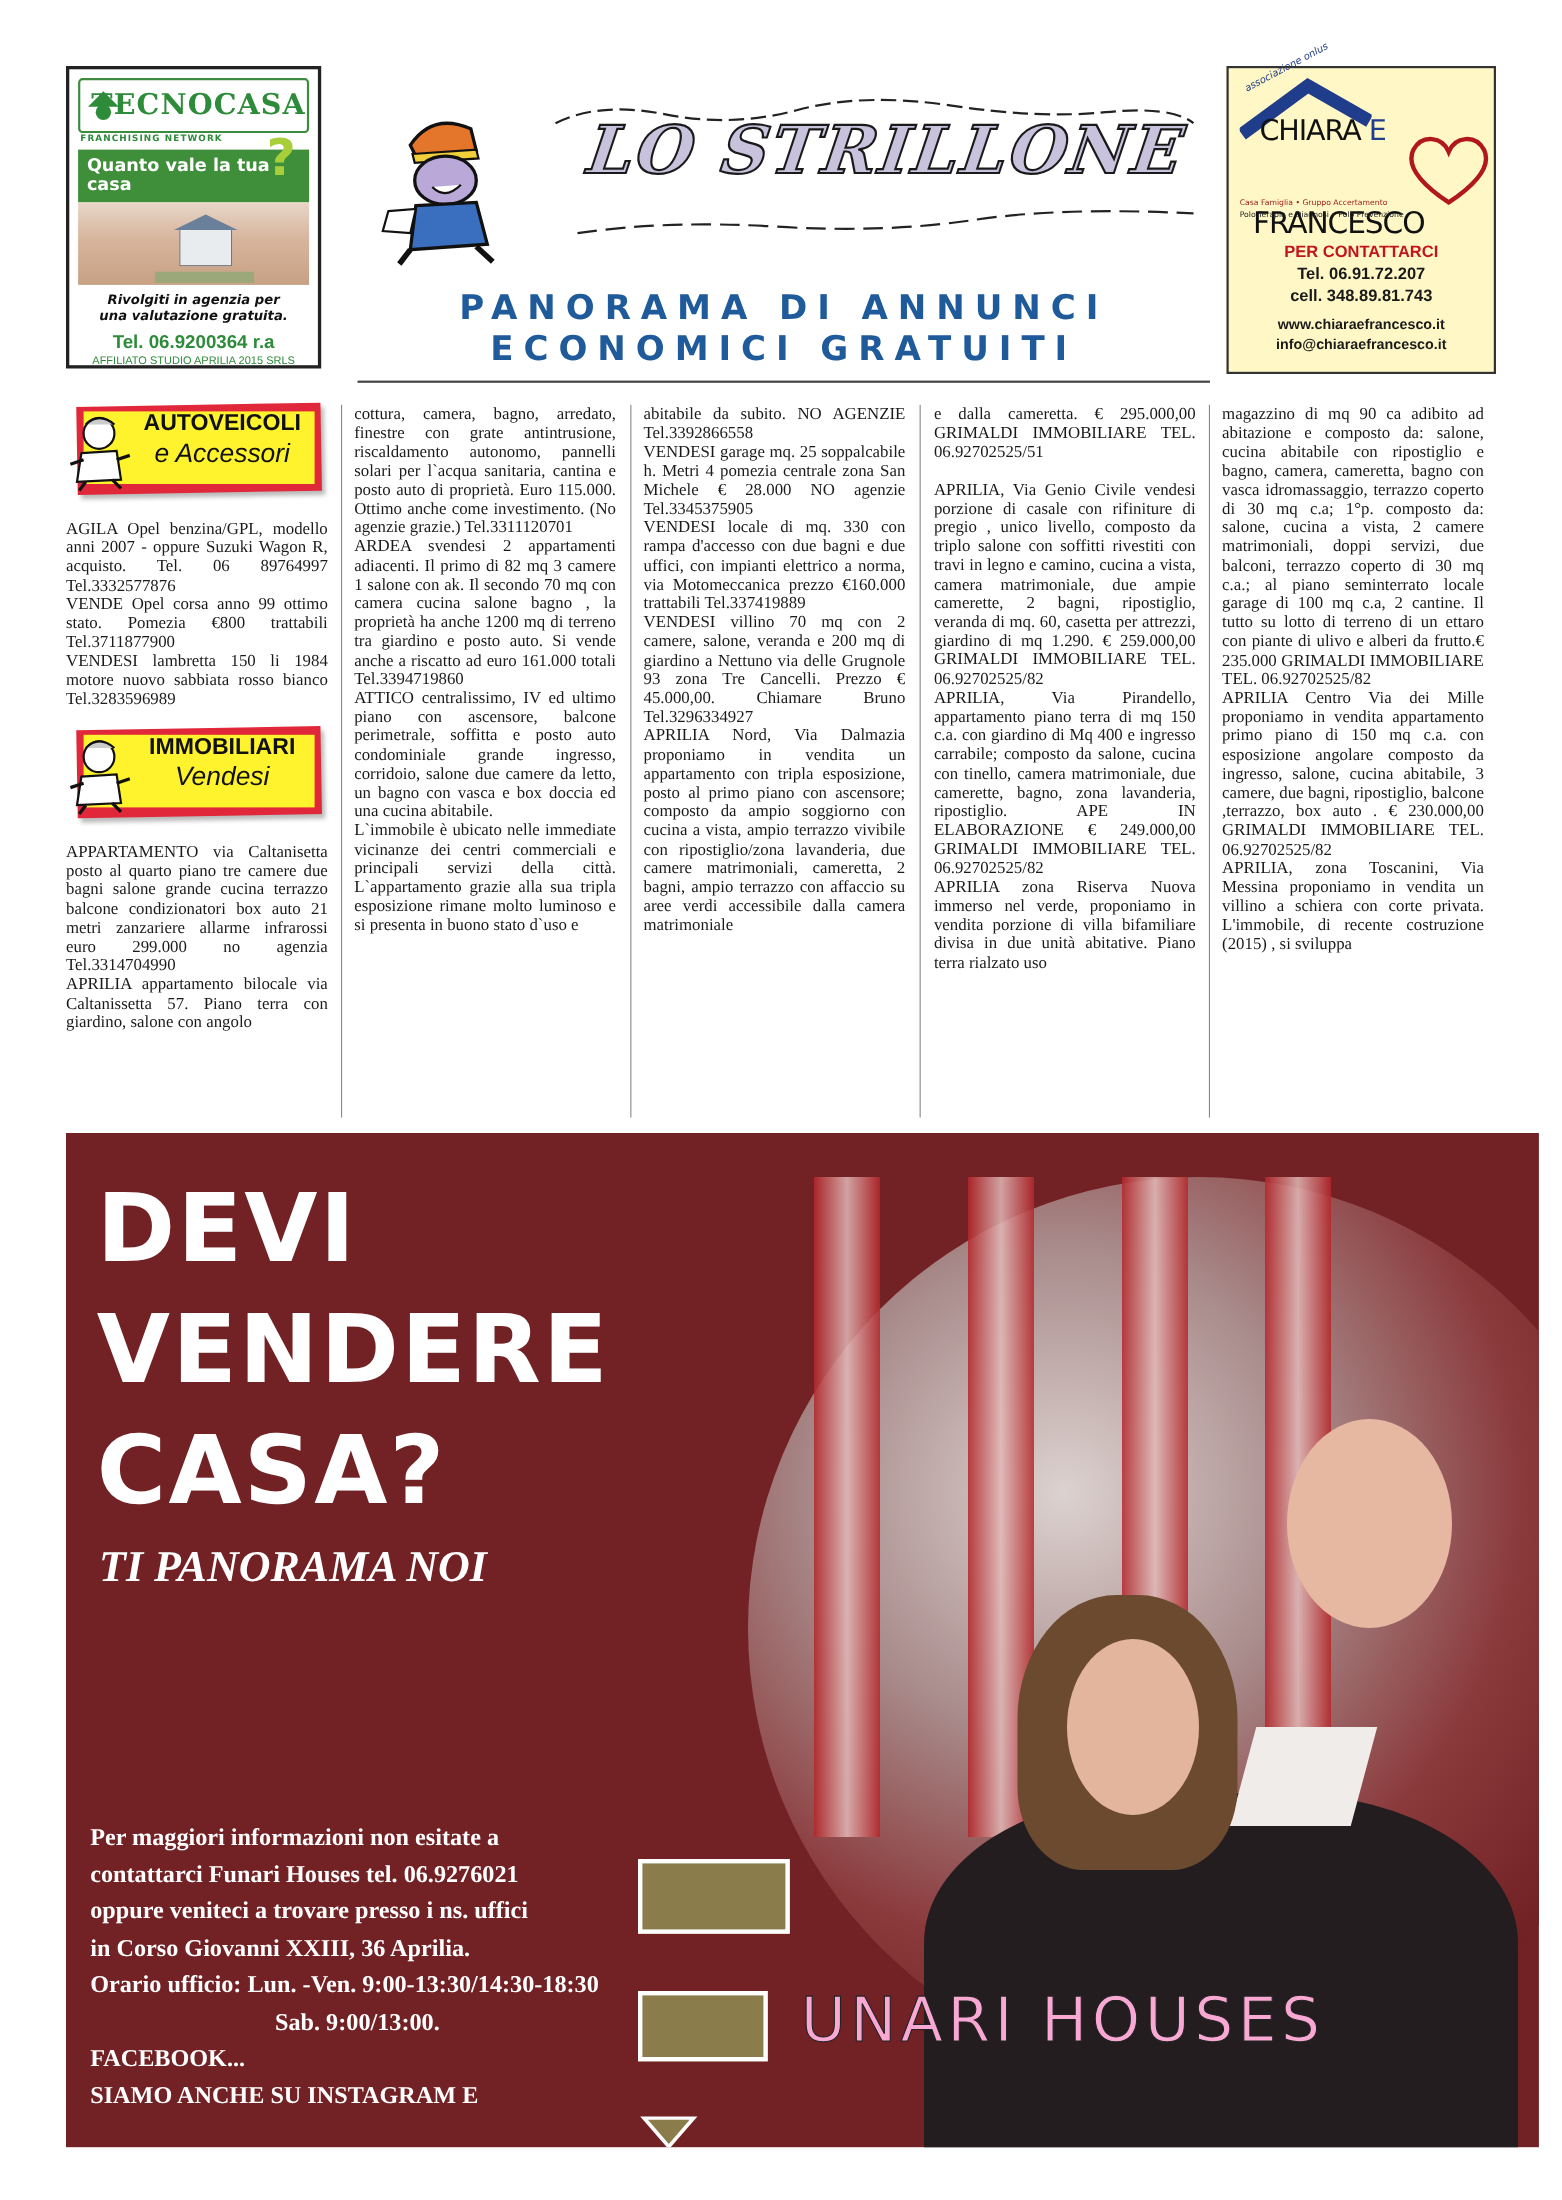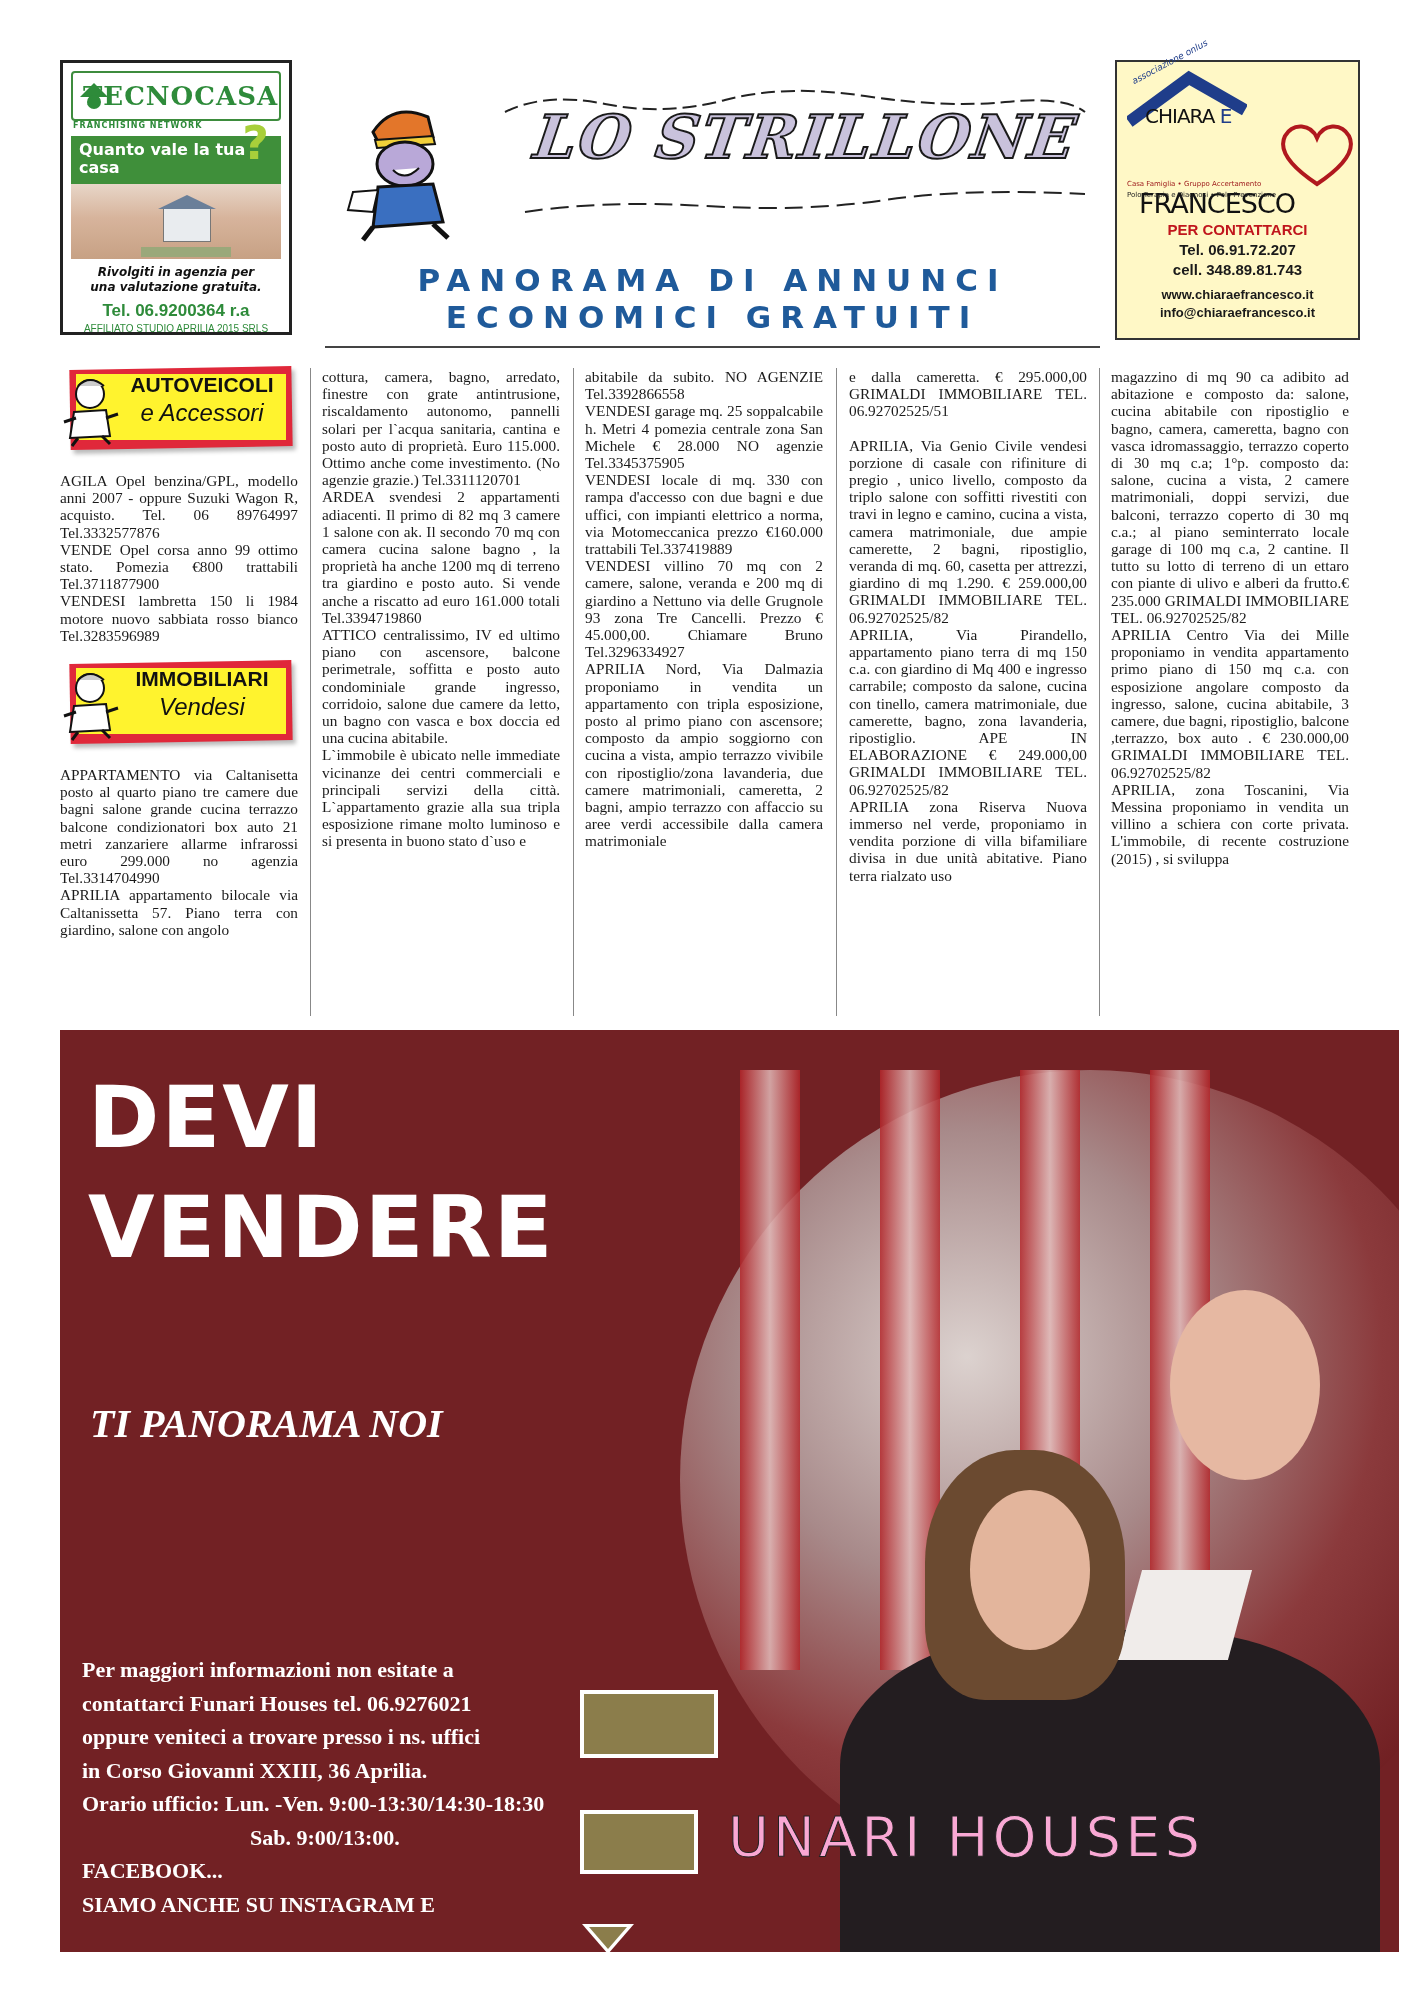--- a/index.html
+++ b/index.html
@@ -26,21 +26,21 @@
   .masthead { position: absolute; left: 325px; top: 82px; width: 775px; height: 180px; }
   .mast-figure { position: absolute; left: 8px; top: 10px; width: 150px; height: 150px; }
   .mast-title { position: absolute; left: 210px; top: 20px; font-family: "DejaVu Serif", serif; font-weight: bold; font-style: italic; font-size: 60px; letter-spacing: 2px; color: #c9c2dc; -webkit-text-stroke: 2px #1a1a1a; transform: skewX(-8deg); }
   .mast-scribble { position: absolute; left: 160px; top: 0; width: 610px; height: 150px; }
   .tagline { position: absolute; left: 325px; top: 262px; width: 775px; text-align: center; font-family: "DejaVu Sans", sans-serif; font-weight: bold; font-size: 31px; letter-spacing: 9px; line-height: 37px; color: #1f5a9a; }
   .header-rule { position: absolute; left: 325px; top: 346px; width: 775px; height: 2px; background: #444; }
 
   .ad-chiara { position: absolute; left: 1115px; top: 60px; width: 245px; height: 280px; background: #fff8c6; border: 2px solid #333; box-sizing: border-box; }
   .cf-roof { position: absolute; left: 10px; top: 8px; width: 120px; height: 60px; }
   .cf-assoc { position: absolute; left: 18px; top: 14px; font-family: "DejaVu Sans", sans-serif; font-style: italic; font-size: 9px; color: #1f3d8a; transform: rotate(-28deg); transform-origin: left bottom; }
-  .cf-name1 { position: absolute; left: 28px; top: 42px; font-family: "DejaVu Sans", sans-serif; font-size: 20px; color: #111; letter-spacing: -1px; }
+  .cf-name1 { position: absolute; left: 28px; top: 42px; font-family: "DejaVu Sans", sans-serif; font-size: 26px; color: #111; letter-spacing: -1px; }
   .cf-name1 .e { color: #1f3d8a; }
   .cf-name2 { position: absolute; left: 22px; top: 78px; font-family: "DejaVu Sans", sans-serif; font-size: 27px; color: #111; letter-spacing: -1px; margin-top: 48px; }
   .cf-heart { position: absolute; left: 160px; top: 58px; width: 80px; height: 70px; }
   .cf-sub1 { position: absolute; left: 10px; top: 118px; font-family: "DejaVu Sans", sans-serif; font-size: 7px; color: #a02020; }
   .cf-sub2 { position: absolute; left: 10px; top: 129px; font-family: "DejaVu Sans", sans-serif; font-size: 7px; color: #222; }
   .cf-contact { position: absolute; left: 0; top: 158px; width: 100%; text-align: center; font-family: "Liberation Sans", sans-serif; font-weight: bold; }
   .cf-contact .cf-per { color: #c0151c; font-size: 15px; line-height: 20px; }
   .cf-contact .cf-tel { color: #1a1a1a; font-size: 15px; line-height: 20px; }
   .cf-contact .cf-web { color: #1a1a1a; font-size: 13px; line-height: 18px; margin-top: 6px; }
 
@@ -233,20 +233,21 @@
     <div class="fh-suit"></div>
     <div class="fh-collar"></div>
     <div class="fh-woman-hair"></div>
     <div class="fh-woman-face"></div>
     <div class="fh-man-head"></div>
   </div>
 
   <div class="fh-headline">
     <div>DEVI</div>
     <div>VENDERE</div>
+    <div>CASA?</div>
   </div>
   <div class="fh-sub">TI PANORAMA NOI</div>
 
   <div class="fh-info">
     <div>Per maggiori informazioni non esitate a</div>
     <div>contattarci Funari Houses tel. 06.9276021</div>
     <div>oppure veniteci a trovare presso i ns. uffici</div>
     <div>in Corso Giovanni XXIII, 36 Aprilia.</div>
     <div>Orario ufficio: Lun. -Ven. 9:00-13:30/14:30-18:30</div>
     <div class="indent">Sab. 9:00/13:00.</div>

